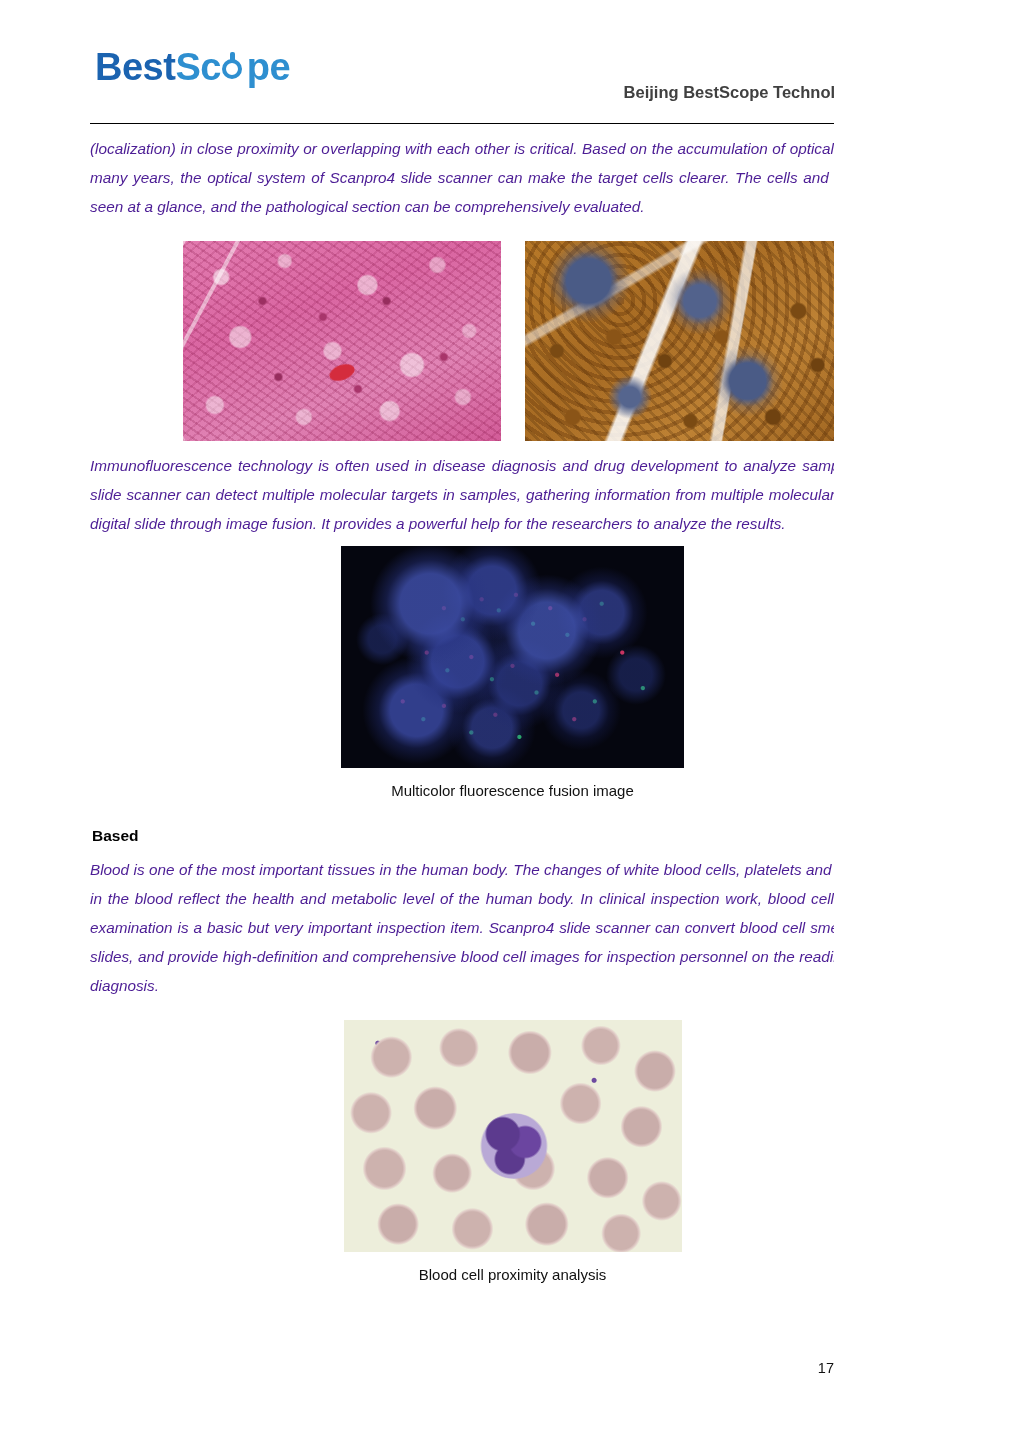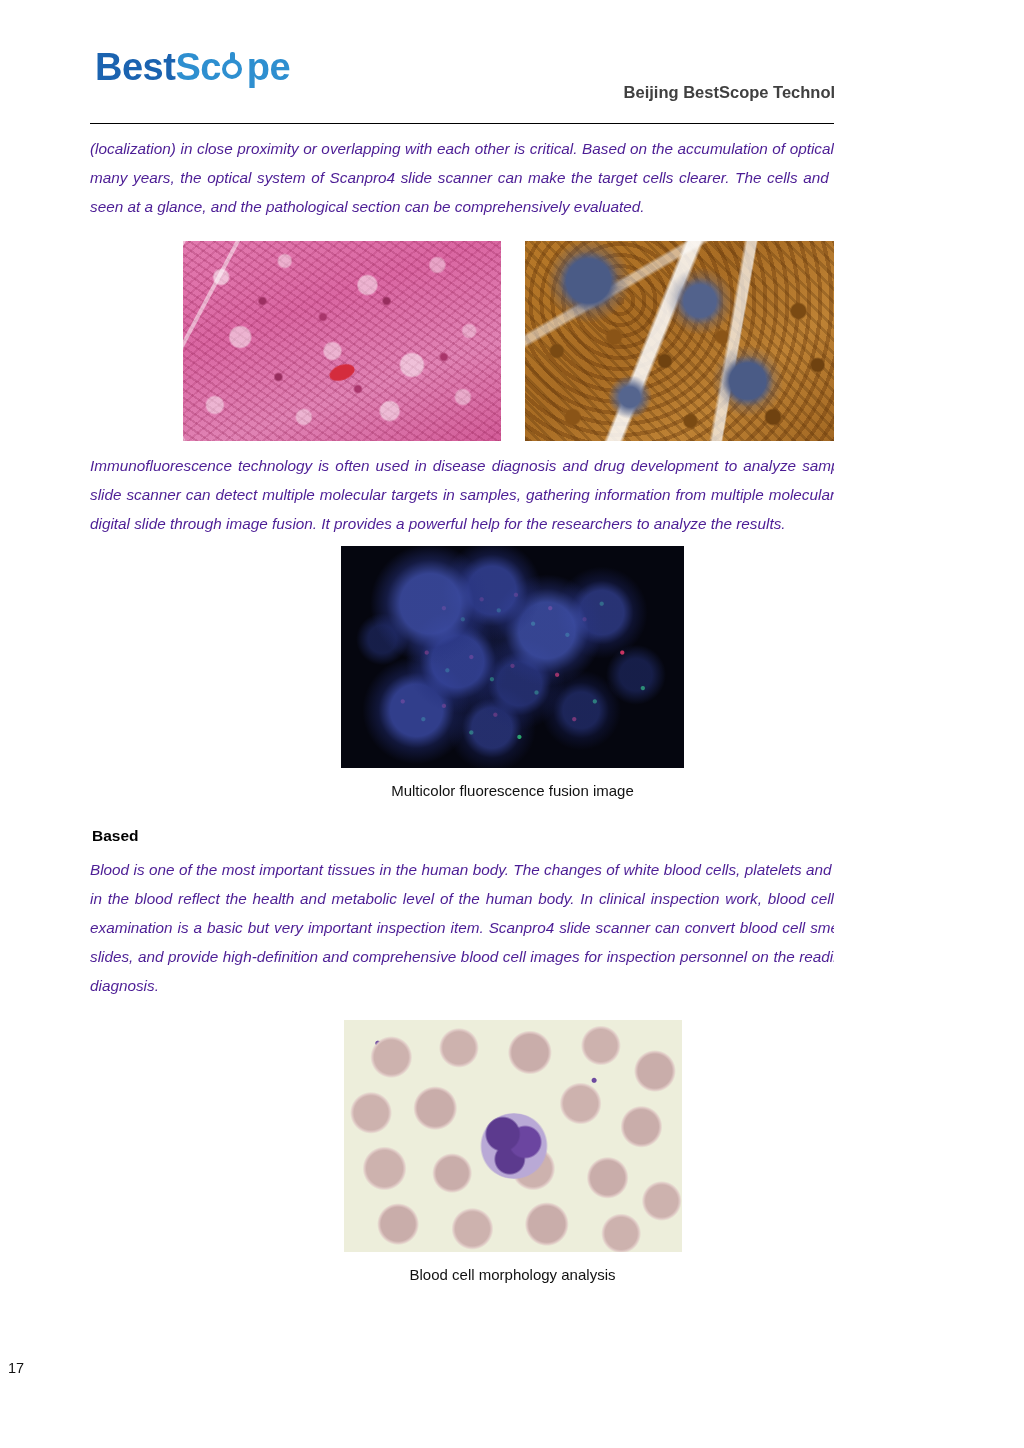--- a/index.html
+++ b/index.html
@@ -104,21 +104,21 @@
     font-size: 15px;
     text-align: center;
     color: #111;
     margin-top: 14px;
   }
   .page-number {
     position: absolute;
     left: 8px;
     right: 0;
     bottom: 72px;
-    text-align: left;
+    text-align: right;
     font-size: 14.5px;
     color: #111;
   }
 
   
   .fig-row {
     display: flex;
     justify-content: center;
     gap: 24px;
     margin-top: 20px;
@@ -306,19 +306,19 @@
       <div class="caption">Multicolor fluorescence fusion image</div>
     </div>
 
     <h3 class="sub-head">Based</h3>
     <p class="body-text">Blood is one of the most important tissues in the human body. The changes of white blood cells, platelets and red blood cells in the blood reflect the health and metabolic level of the human body. In clinical inspection work, blood cell morphological examination is a basic but very important inspection item. Scanpro4 slide scanner can convert blood cell smears into digital slides, and provide high-definition and comprehensive blood cell images for inspection personnel on the reading software for diagnosis.</p>
 
     <div style="margin-top:20px">
       <div class="fig fig-blood blood">
         <div class="wbc"></div>
       </div>
-      <div class="caption">Blood cell morphology analysis</div>
+      <div class="caption">Blood cell proximity analysis</div>
     </div>
 
   </div>
 
   <div class="page-number">17</div>
 </div>
 
 </body></html>

